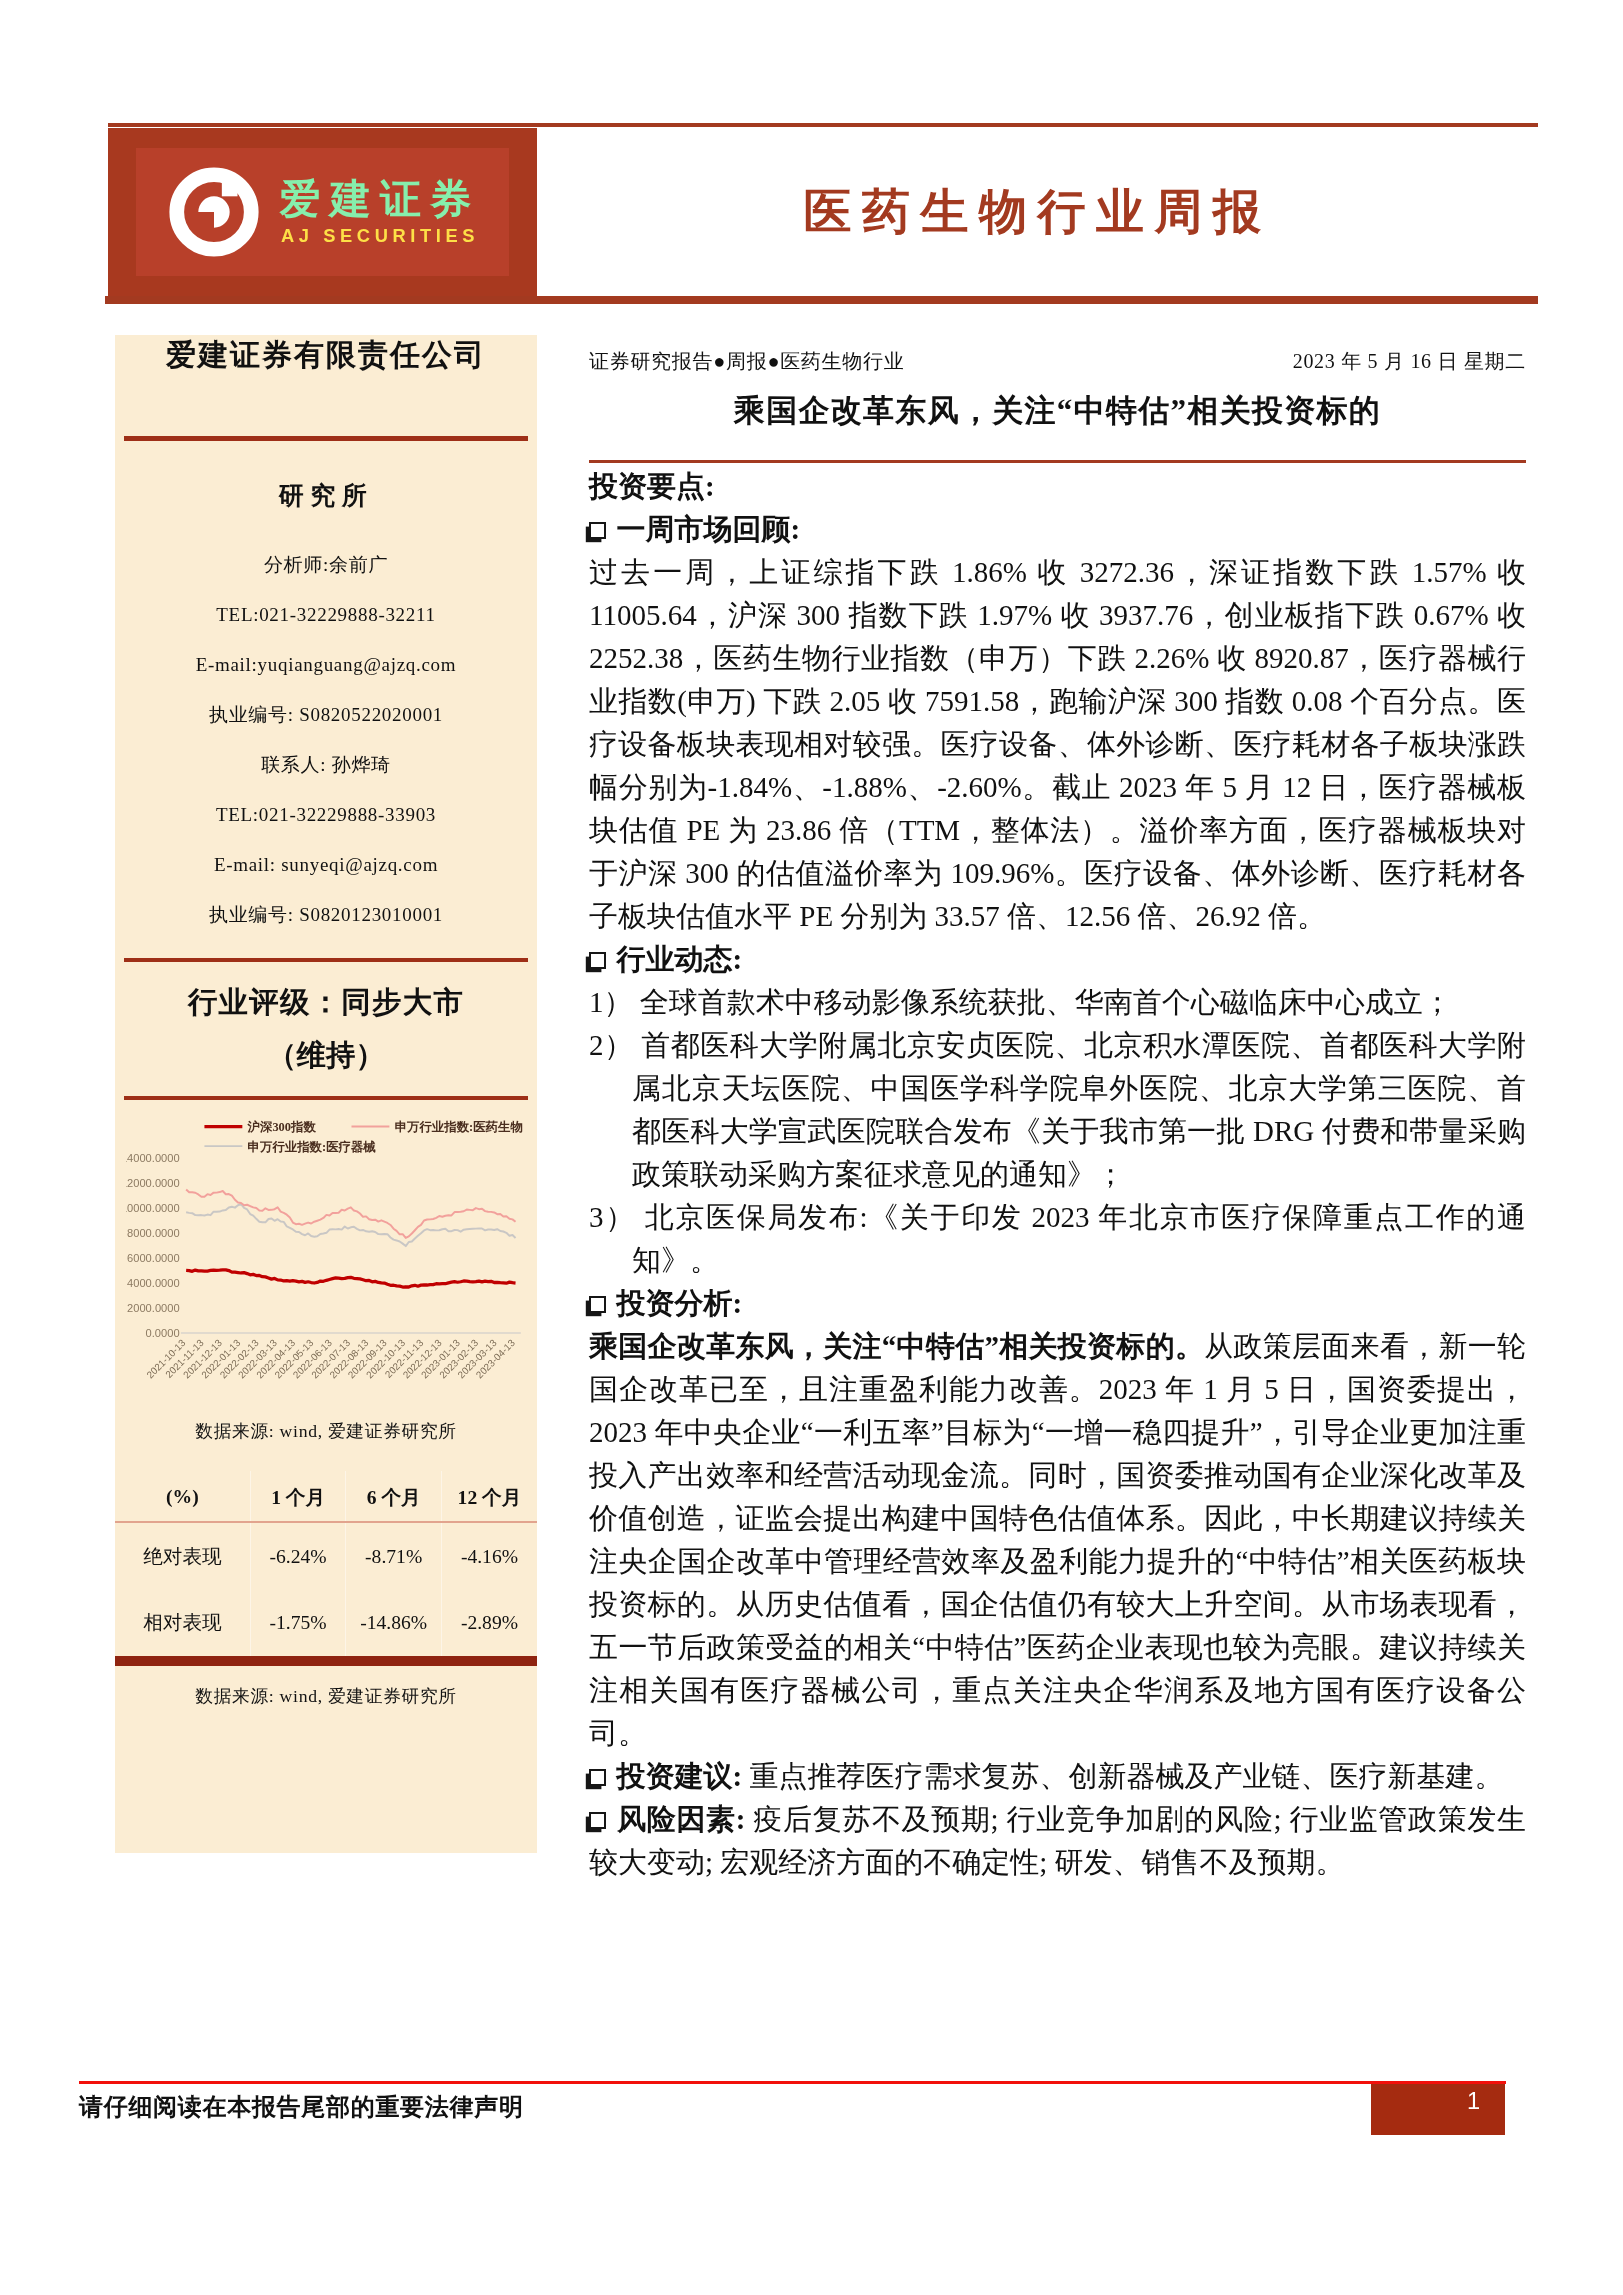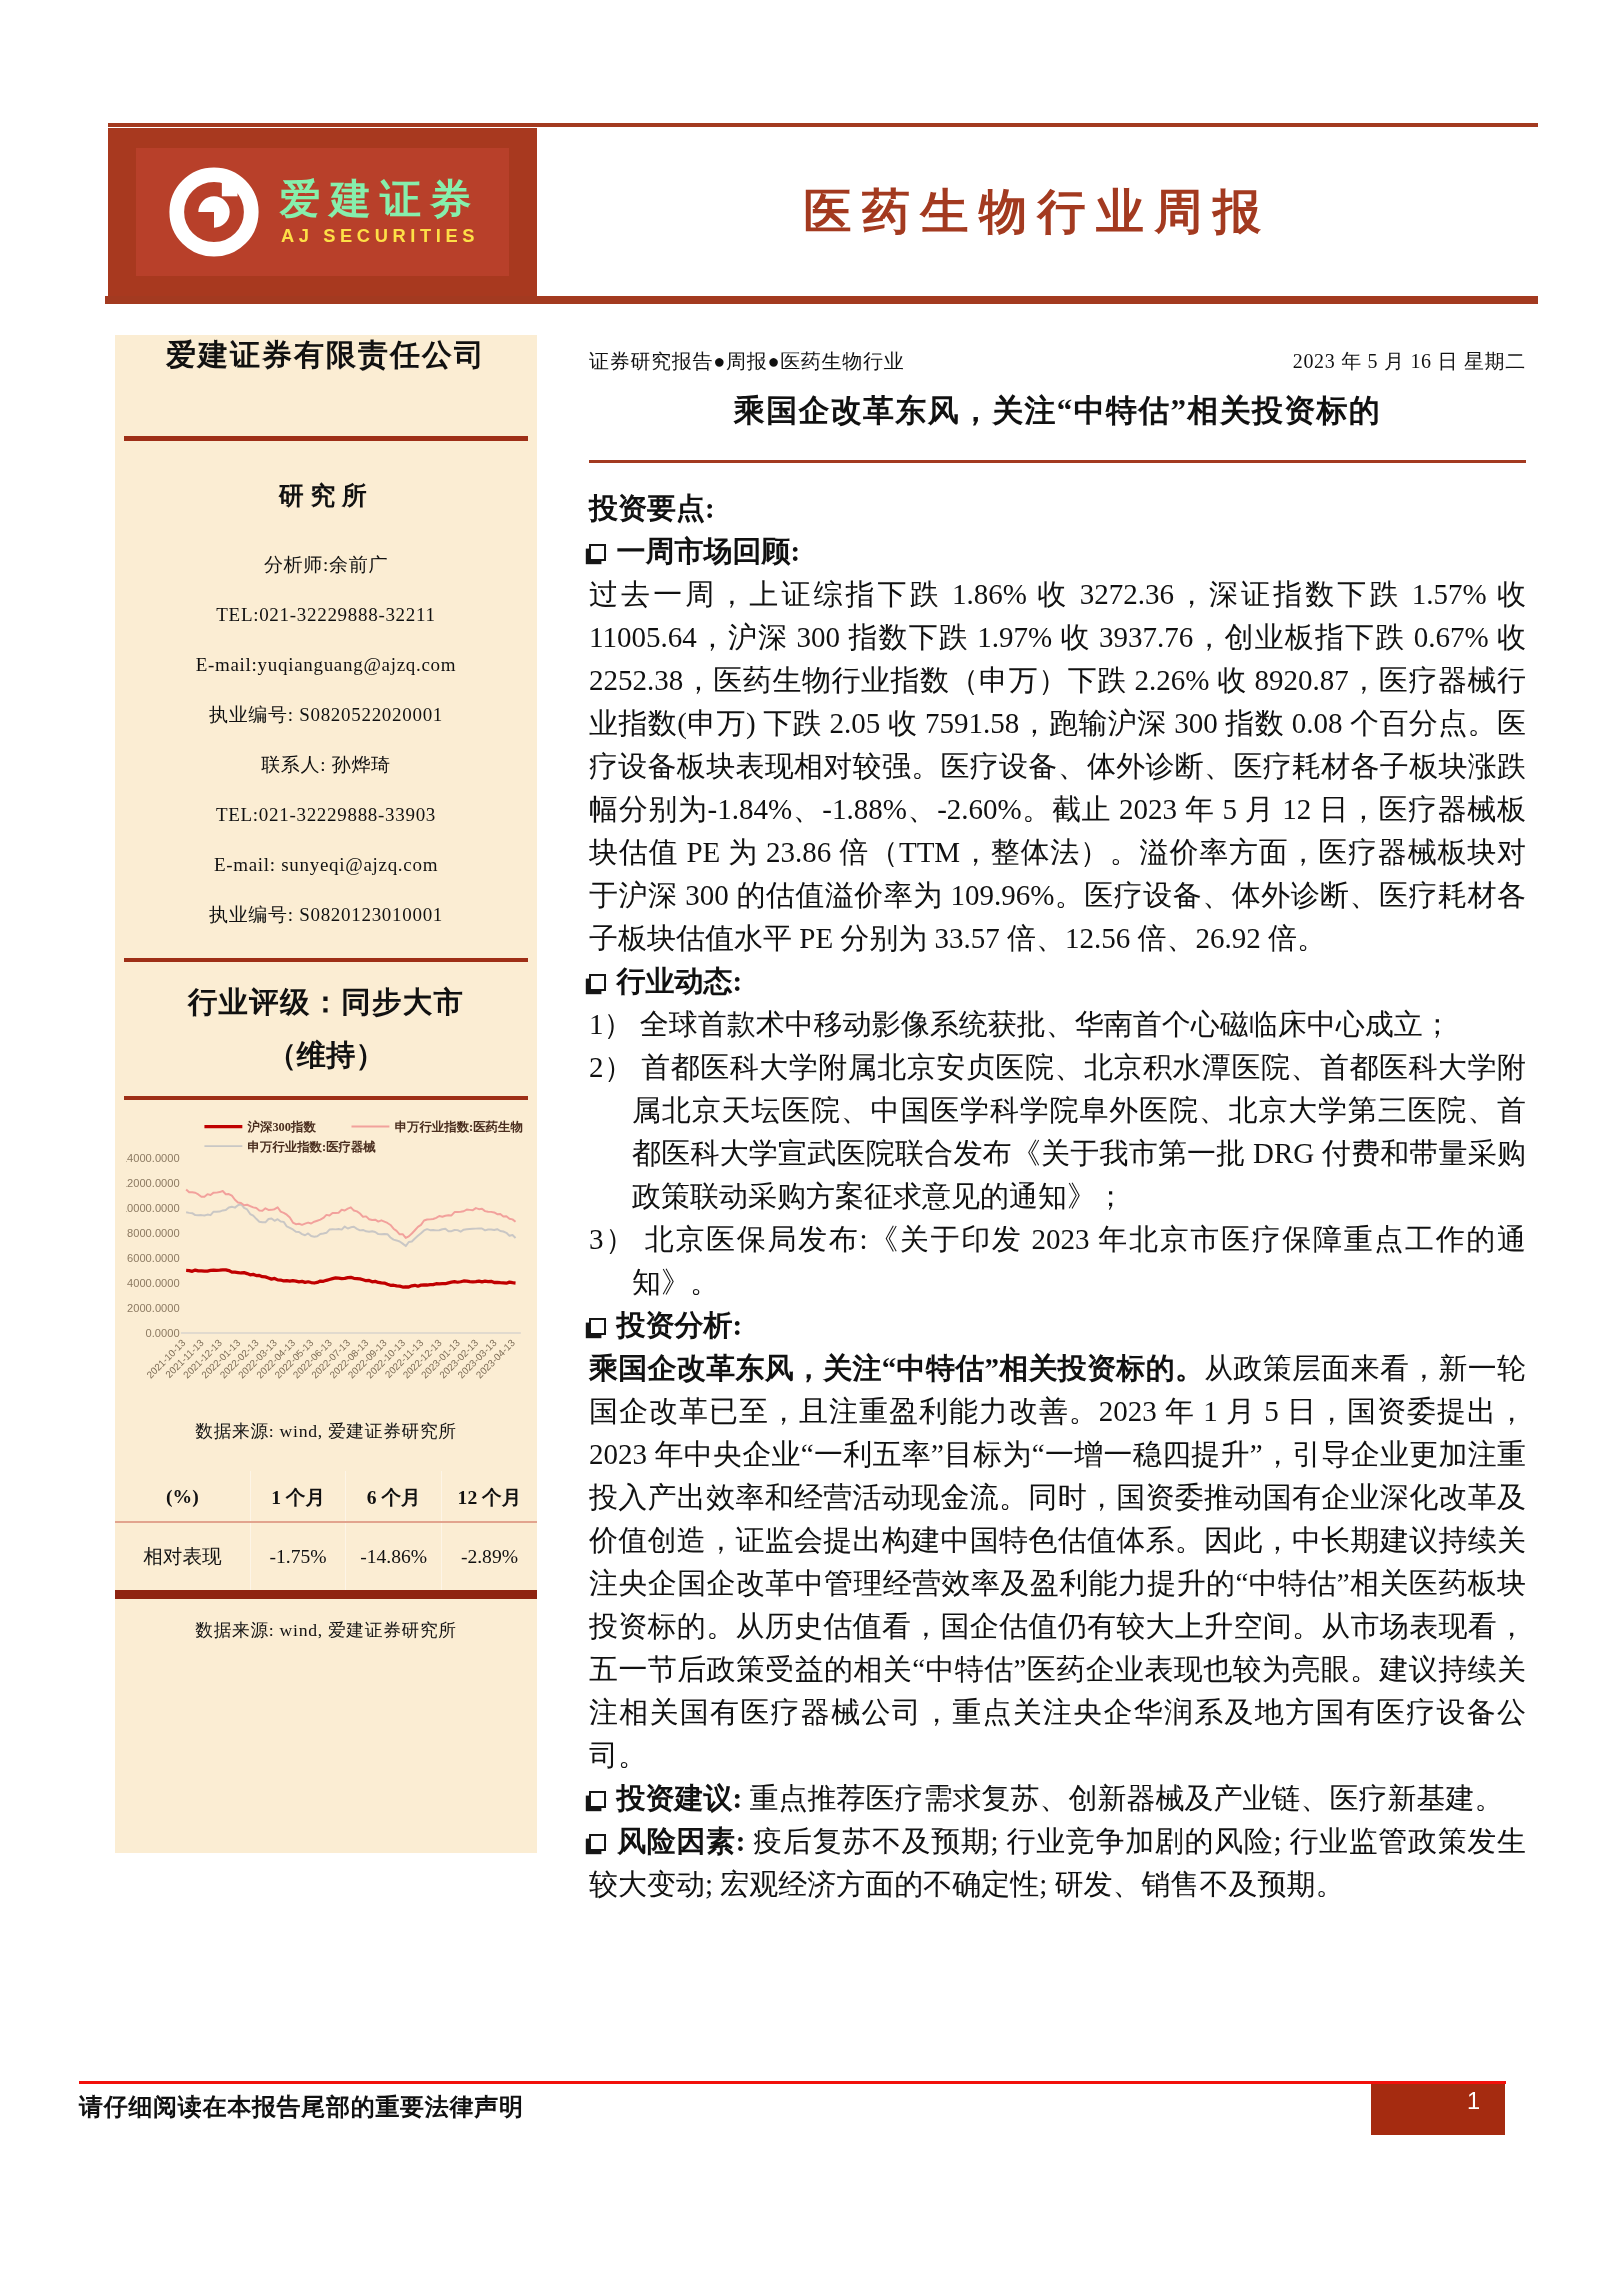--- a/index.html
+++ b/index.html
@@ -52,21 +52,21 @@
   .thickline{height:9.8px;background:var(--thick-red)}
   .source2{margin-top:18.3px}
 
   
   .main{position:absolute;left:589px;top:348px;width:937px}
   .info-row{display:flex;justify-content:space-between;align-items:baseline}
   .meta{font-size:20px;font-weight:400;letter-spacing:0.7px}
   .date{font-size:20px;letter-spacing:0.7px}
   .headline{margin-top:15px;text-align:center;font-size:31px;font-weight:700;letter-spacing:1.3px}
   .rule{margin-top:27.5px;height:3.9px;background:var(--accent-red)}
-  .body{margin-top:24px;font-size:29px;line-height:43px;text-align:justify}
+  .body{margin-top:2px;font-size:29px;line-height:43px;text-align:justify}
   .kp{font-weight:700}
   .b{font-weight:700}
   .sq{display:inline-block;width:17px;height:17px;background:#ffffff;border:2.6px solid #161616;
       box-shadow:-3.9px 3.9px 0 -0.7px #161616;margin-right:10.5px;vertical-align:0px}
   .li{padding-left:43px;text-indent:-43px}
 
   
   .footer-line{position:absolute;left:79px;top:2081px;width:1427px;height:3.3px;background:var(--footer-line-red)}
   .footer-text{position:absolute;left:79px;top:2091px;font-family:"Liberation Sans",sans-serif;
                font-size:24px;font-weight:700;letter-spacing:0.7px}
@@ -162,20 +162,26 @@
       <thead>
           <tr id="perf-head">
             <th style="width: 32%;">(%)</th>
             <th style="width: 22.6%;">1 个月</th>
             <th style="width: 22.6%;">6 个月</th>
             <th style="width: 22.6%;">12 个月</th>
           </tr>
         </thead>
       <tbody id="perf-body">
           <tr>
+            <td>绝对表现</td>
+            <td>-6.24%</td>
+            <td>-8.71%</td>
+            <td>-4.16%</td>
+          </tr>
+          <tr>
             <td>相对表现</td>
             <td>-1.75%</td>
             <td>-14.86%</td>
             <td>-2.89%</td>
           </tr>
         </tbody>
     </table>
     <div class="thickline"></div>
     <div class="source source2">数据来源: wind, 爱建证券研究所</div>
   </div>

